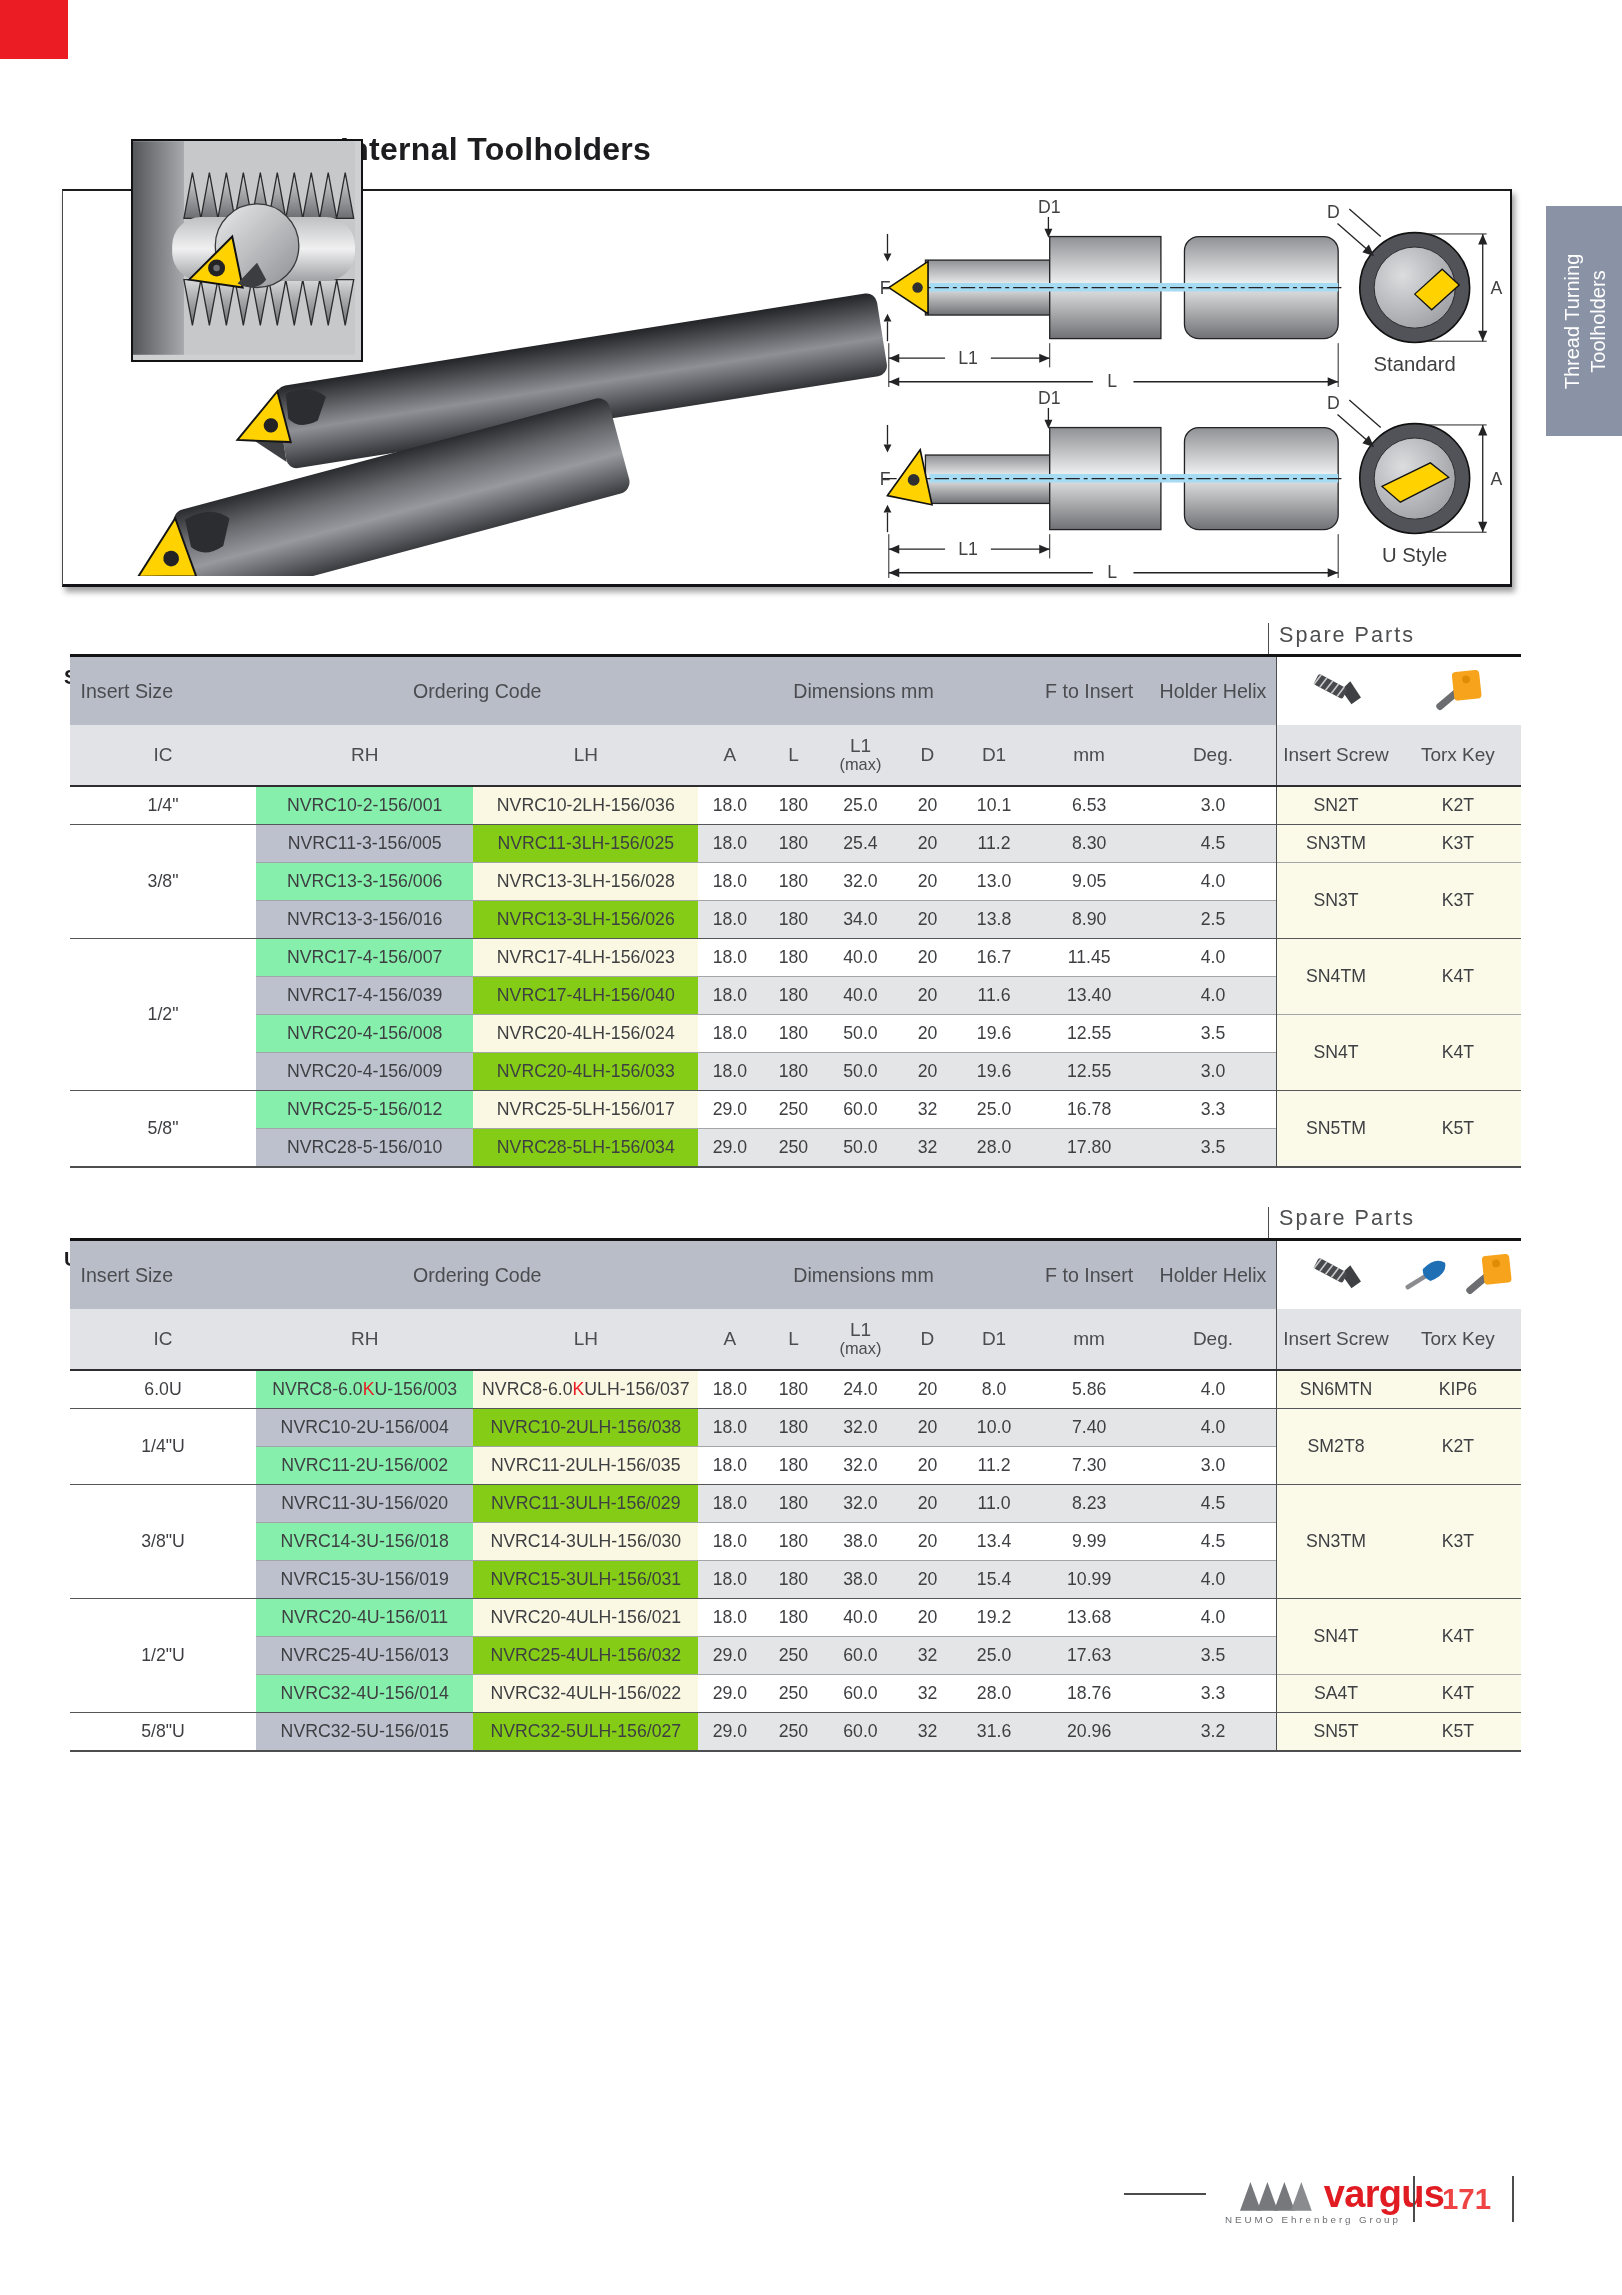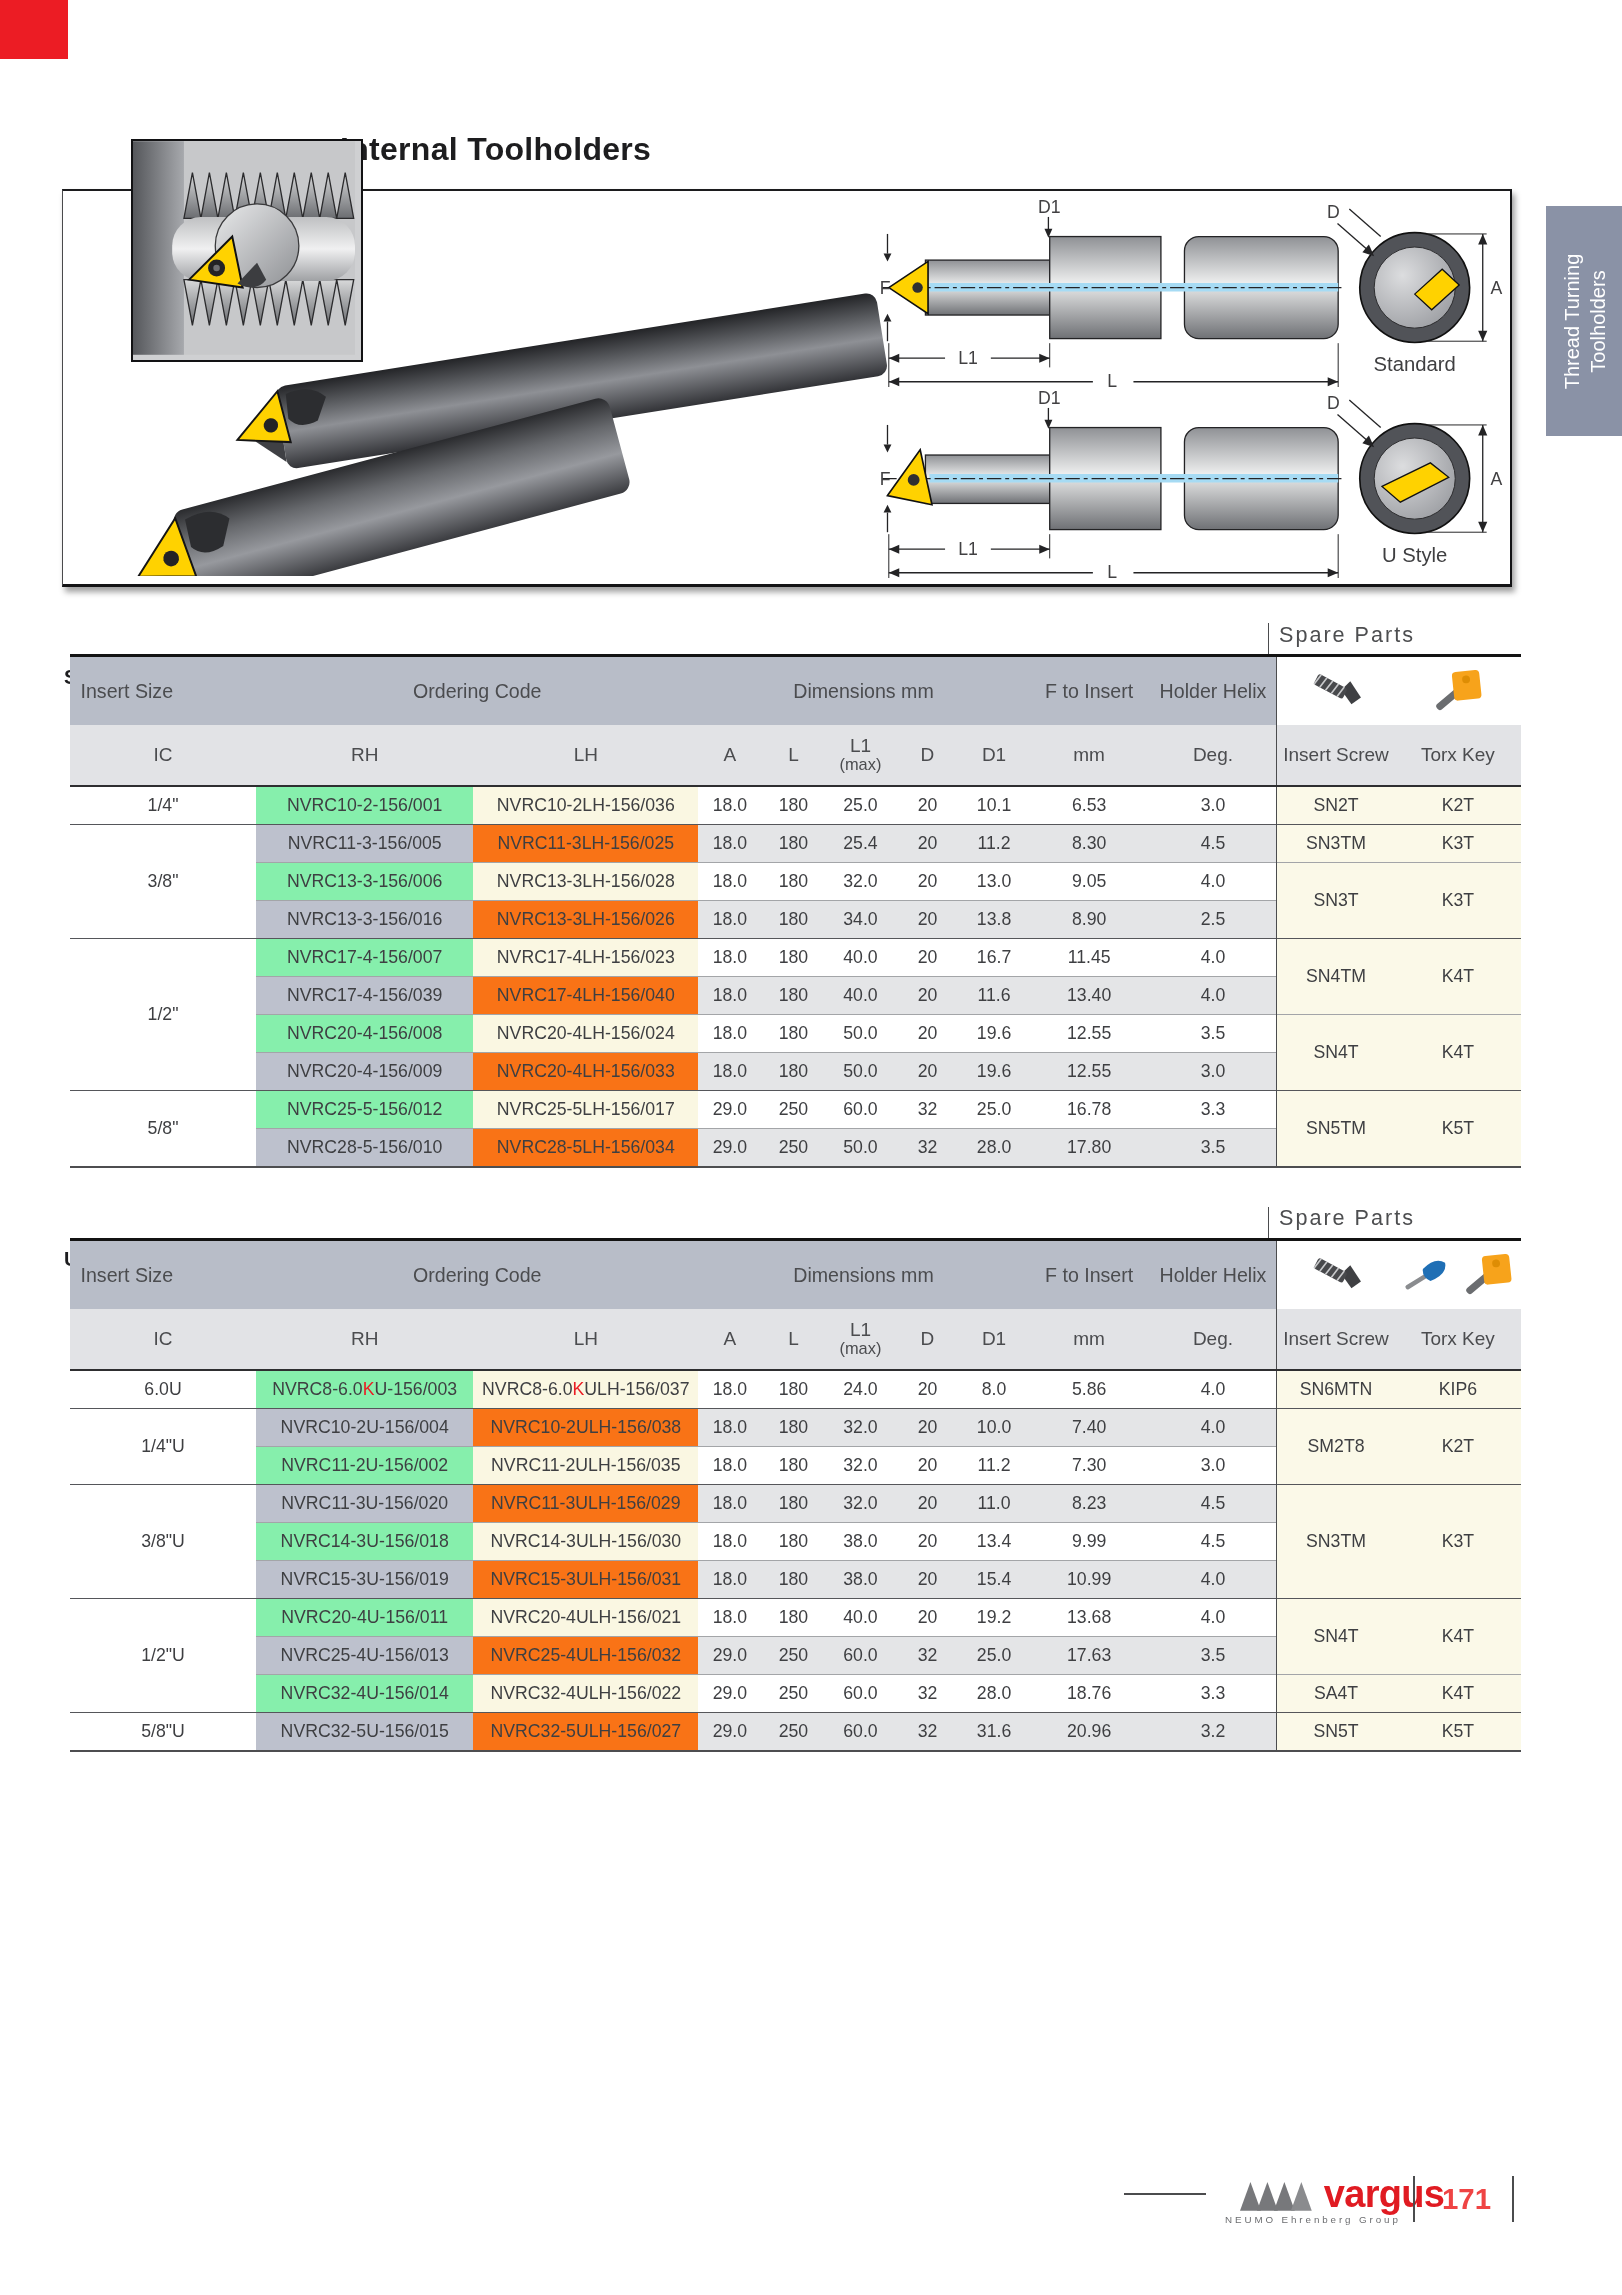--- a/index.html
+++ b/index.html
@@ -46,21 +46,21 @@
   .l1h .small{font-size:16.4px;}
   table.cat td{height:37px;font-size:17.7px;color:#3e3f42;border-top:0.7px solid #a3a5a8;}
   table.cat tbody tr:first-child td{border-top:none;}
   table.cat tr.gs td{border-top:1.3px solid #55565a;}
   table.cat tbody tr{background:#ffffff;}
   table.cat tbody tr.alt{background:#e4e5e7;}
   .c-ic{background:#ffffff;}
   .c-rh{background:#86efac;}
   tr.alt .c-rh{background:#bdc1cd;}
   .c-lh{background:#faf7e2;}
-  tr.alt .c-lh{background:#f97316;}
+  tr.alt .c-lh{background:#84cc16;}
   .c-screw,.c-key{background:#fbf9e8;}
   .sp-screw,.c-screw{border-left:1.3px solid #4b4c4e;}
   .redk{color:#ec1c24;}
   .hicons{display:flex;justify-content:center;align-items:center;gap:6.5px;}
 
   
   .foot-rule{position:absolute;left:1124px;top:2193px;width:82px;height:2px;background:#4b4c4e;}
   .logo-row{position:absolute;left:1240px;top:2178px;display:flex;align-items:flex-start;gap:12px;}
   .logo-word{font-size:38px;font-weight:bold;color:#e01b22;letter-spacing:-0.7px;line-height:33px;margin-left:-5.2px;}
   .logo-sub{position:absolute;left:1225px;top:2214px;font-size:9.8px;letter-spacing:2.9px;color:#6d6e71;}

